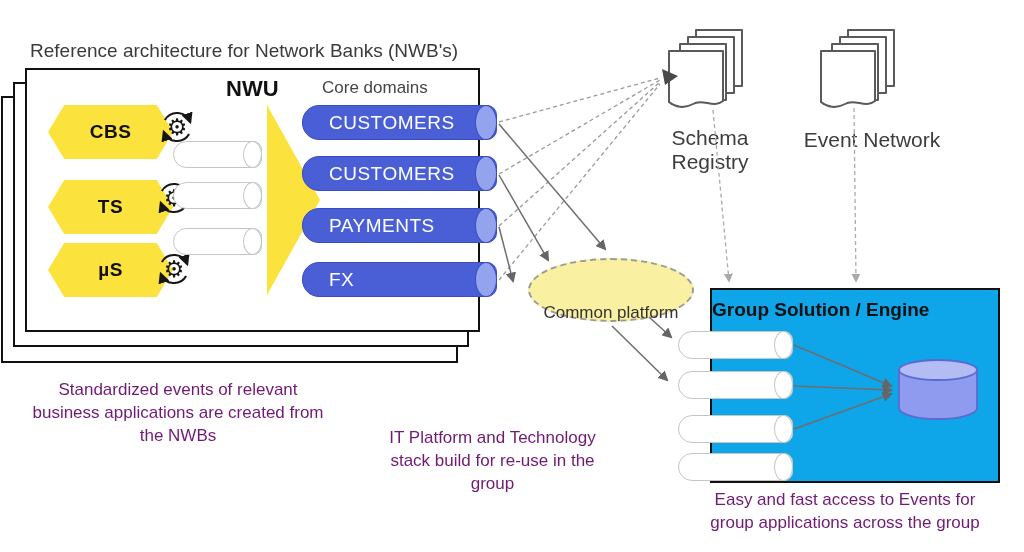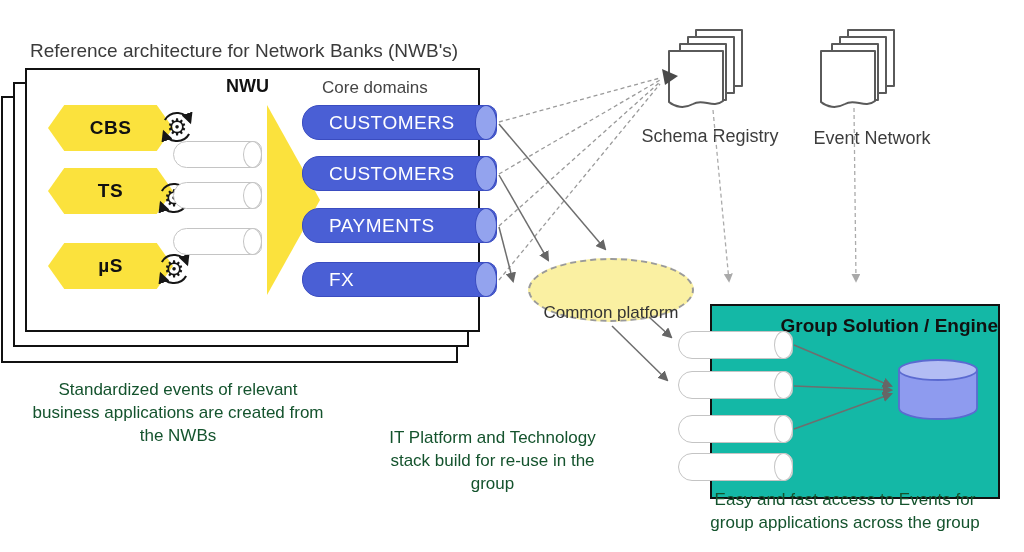--- a/index.html
+++ b/index.html
@@ -5,27 +5,27 @@
   html,body{margin:0;padding:0;background:#fff;}
   #stage{
     position:relative;width:1024px;height:552px;background:#fff;overflow:hidden;
     font-family:"Liberation Sans",sans-serif;color:#383838;
   }
   .abs{position:absolute;}
   
   .stackbox{position:absolute;background:#fff;border:2px solid #111;}
   
   .diagram-title{font-size:19px;color:#3b3b3b;text-align:center;}
-  .nwu{font-size:18px;font-weight:bold;color:#111;}
+  .nwu{font-size:22px;font-weight:bold;color:#111;}
   .coredom{font-size:17px;color:#454545;}
-  .caption{font-size:17px;line-height:23px;color:#14532d;text-align:center;}
-  .iconlabel{font-size:18px;color:#3d3d3d;text-align:center;}
+  .caption{font-size:17px;line-height:23px;color:#701a75;text-align:center;}
+  .iconlabel{font-size:21px;color:#3d3d3d;text-align:center;}
   
   .hex{
-    position:absolute;left:48px;width:125px;height:46px;background:var(--yellow);
+    position:absolute;left:48px;width:125px;height:54px;background:var(--yellow);
     clip-path:polygon(13% 0,87% 0,100% 50%,87% 100%,13% 100%,0 50%);
     display:flex;align-items:center;justify-content:center;
   }
   .hex-label{font-size:19px;font-weight:bold;color:#111;letter-spacing:.5px;}
   
   .funnel{
     position:absolute;left:267px;top:105px;width:53px;height:190px;background:var(--yellow);
     clip-path:polygon(0 0,100% 50%,0 100%);
   }
   
@@ -51,22 +51,22 @@
   .bluecyl .dlabel{font-size:19px;color:#fff;padding-left:26px;letter-spacing:.5px;}
   
   .platform{
     position:absolute;left:528px;top:258px;width:166px;height:64px;
     background:var(--yellow_light);border:2px dashed #9a9a9a;border-radius:50%;
     box-sizing:border-box;display:flex;align-items:center;justify-content:center;
   }
   .platform span{font-size:17px;color:#333;white-space:nowrap;margin-top:45px;}
   
   .groupbox{
-    position:absolute;left:710px;top:304px;width:290px;height:195px;
-    background:#14b8a6;border:2.5px solid #111;box-sizing:border-box;text-align:right;
+    position:absolute;left:710px;top:288px;width:290px;height:195px;
+    background:#0ea5e9;border:2.5px solid #111;box-sizing:border-box;text-align:left;
   }
   .groupbox .gtitle{font-size:19px;font-weight:bold;color:#111;margin-top:9px;}
   
   svg{display:block;}
   .overlay{position:absolute;left:0;top:0;pointer-events:none;}
 </style>
 </head>
 <body>
 
 <div id="stage">
@@ -76,21 +76,21 @@
   <div class="stackbox" style="left:1px;top:96px;width:453px;height:263px;"></div>
   <div class="stackbox" style="left:13px;top:82px;width:452px;height:261px;"></div>
   <div class="stackbox" style="left:25px;top:68px;width:451px;height:260px;"></div>
 
   <div class="abs nwu" style="left:226px;top:76px;">NWU</div>
   <div class="abs coredom" style="left:322px;top:78px;">Core domains</div>
 
   <div class="hex" style="top:105px;">
     <span class="hex-label">CBS</span>
   </div>
-  <div class="hex" style="top:168px;">
+  <div class="hex" style="top:180px;">
     <span class="hex-label">TS</span>
   </div>
   <div class="hex" style="top:243px;">
     <span class="hex-label">µS</span>
   </div>
 
   <svg class="abs" style="left:158px;top:108px;" width="40" height="40" viewBox="0 0 40 40">
     <path d="M6.9 12 A14 14 0 0 1 32.2 14.2" fill="none" stroke="#161616" stroke-width="2.1" marker-end="url(#ah-dark)"></path>
     <path d="M31.1 26 A14 14 0 0 1 5.8 23.8" fill="none" stroke="#161616" stroke-width="2.1" marker-end="url(#ah-dark)"></path>
     <text x="19" y="27" font-size="23" text-anchor="middle" fill="#161616" font-family="DejaVu Sans">⚙</text>

